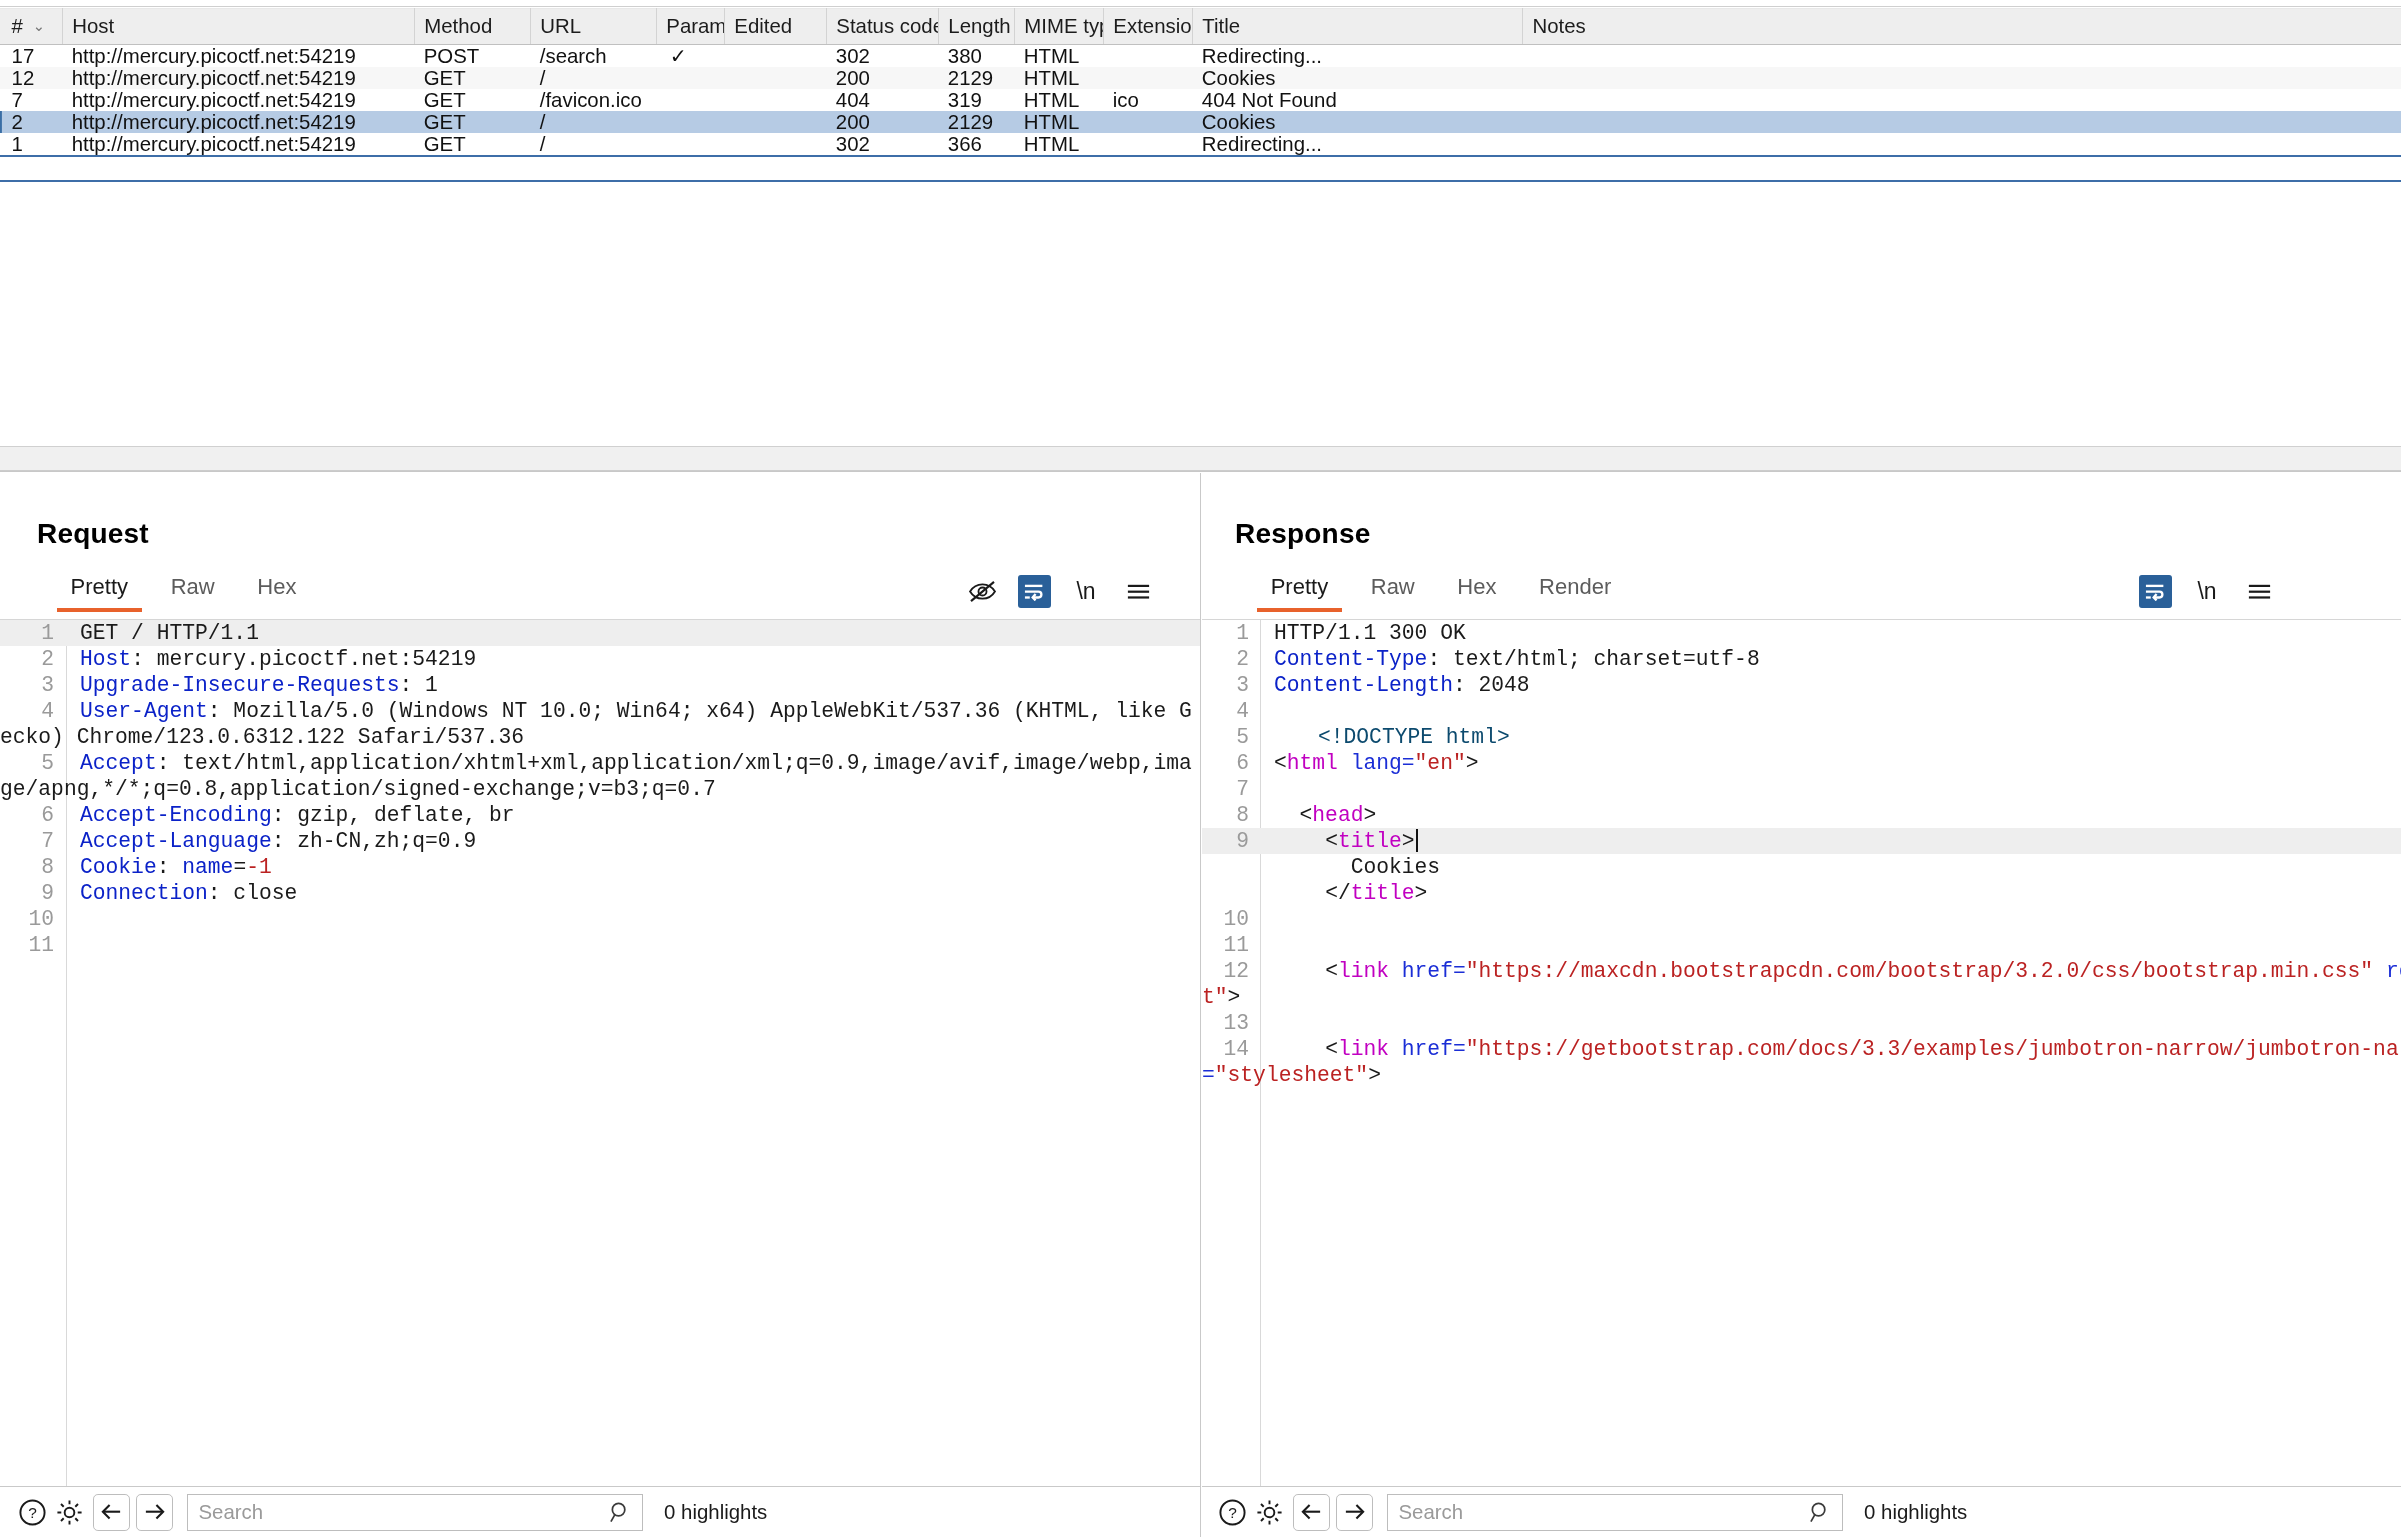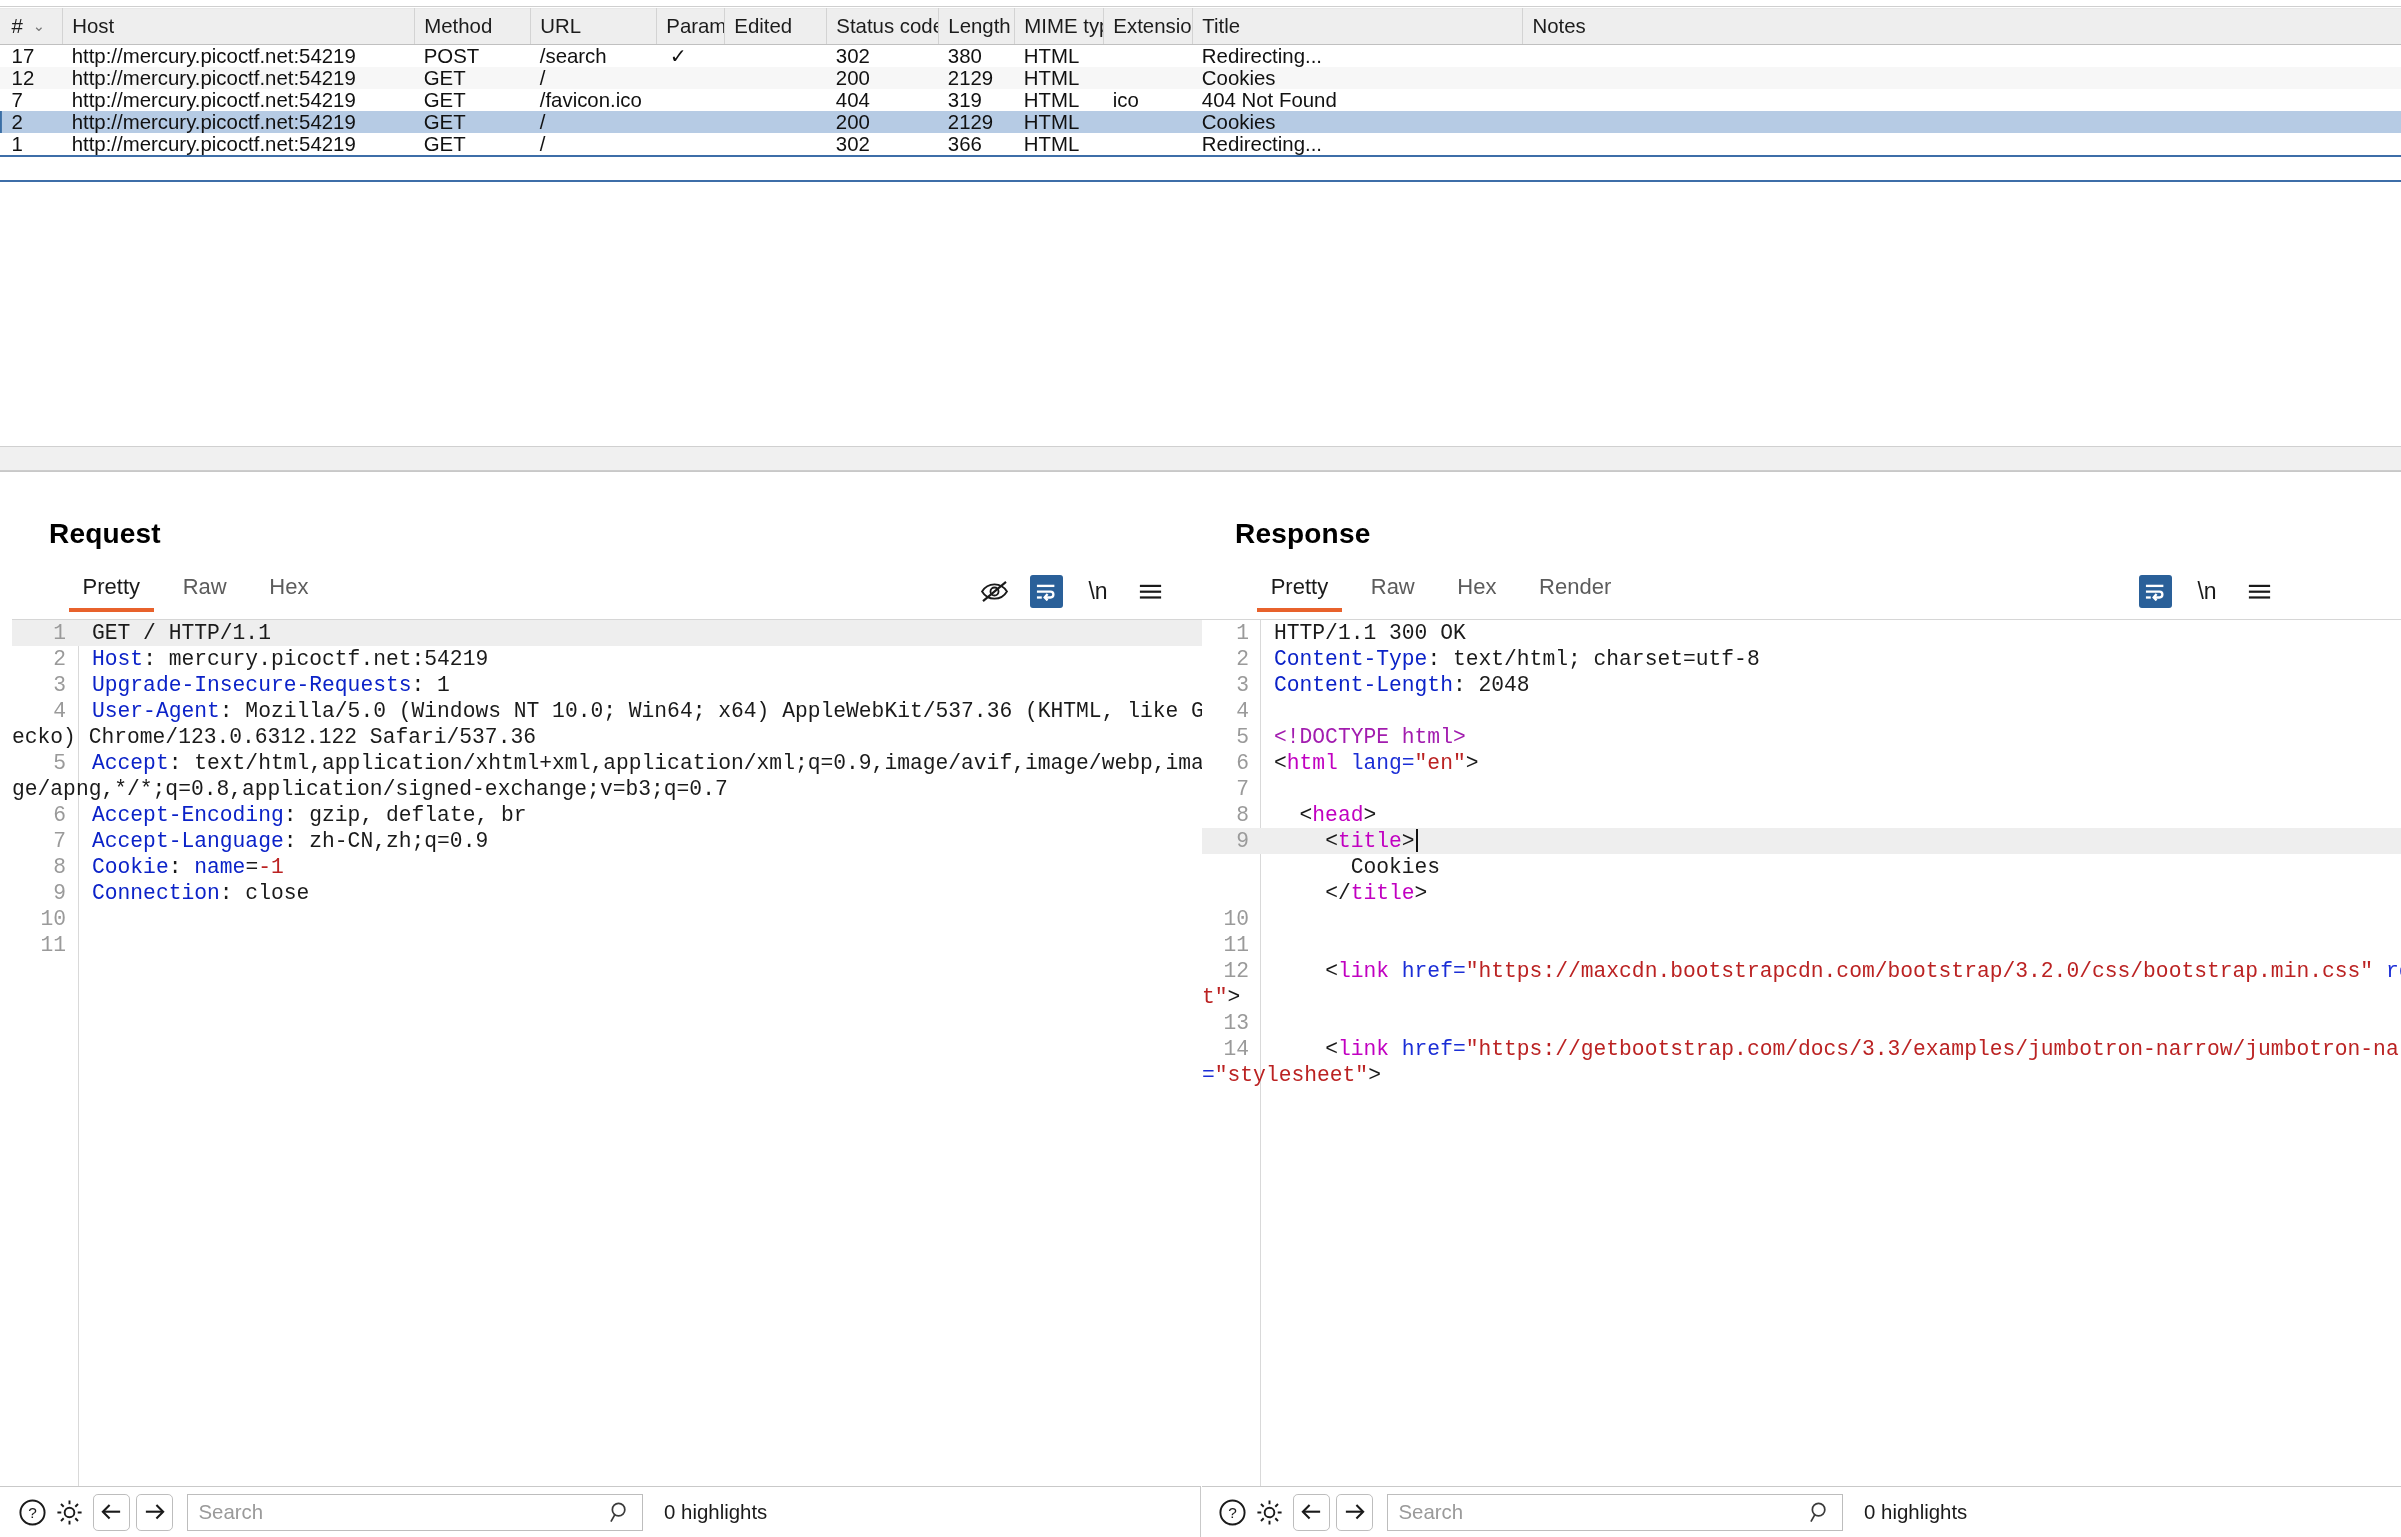--- a/index.html
+++ b/index.html
@@ -53,21 +53,21 @@
   tr.row-sel td.first-cell { box-shadow: inset 1.9px 0 0 #3a6ea5; }
   .selrow-topline { position:absolute; left:0; width:2402px; height:1.9px; background:#3d6ea8; }
   .selrow-botline { position:absolute; left:0; width:2402px; height:1.9px; background:#3d6ea8; }
 
   
   .gap-bar { position:absolute; left:0; top:446px; width:2402px; height:25px; background:#f0f0f0; border-top:1px solid #d0d0d0; border-bottom:1px solid #cccccc;}
 
   
   .panes { position:absolute; left:0; top:473px; width:2402px; height:1013px; background:#ffffff; }
   .pane { position:absolute; top:0; height:1013px; background:#fff; }
-  .pane-left  { left: 12px;    width: 1201px; border-right: 1px solid #c9c9c9; padding-left: 16px;}
+  .pane-left  { left: 0px;    width: 1201px; border-right: 1px solid #c9c9c9; padding-left: 16px;}
   .pane-right { left: 1202px; width: 1381px; }
 
   .pane-title {
     position:absolute; left: 37px; top: 45px;
     font-size: 28px; font-weight: 700; color: #000;
     letter-spacing: 0.2px;
   }
   .pane-right .pane-title { left: 33px; }
 
   .tabrow { position:absolute; left: 0px; top: 97px; width: 100%; height: 43px; margin-left: 28px; }
@@ -120,21 +120,21 @@
   }
   .pane-right .crow .code { margin-left: 72px; }
   .crow.hl { background: #eeeeee; }
   .crow.hl .code, .crow.hl .ln { background: transparent; }
 
   .hdr  { color: #0b22c8; }
   .val  { color: #1a1a1a; }
   .tagc { color: #c100c1; }
   .attn { color: #1b2ed6; }
   .attv { color: #bb2222; }
-  .doct { color: #a21caf; }
+  .doct { color: #0c4a6e; margin-left: 44px; }
   .punc { color: #1a1a1a; }
   .red  { color: #bb2222; }
   .caret-bar { display:inline-block; width:2.9px; height:23px; background:#111; vertical-align:-4.9px; margin-left:1px; }
 
   
   .viewmodes {
     position:absolute; right: 27px; top: 11.6px;
     display:flex; background:#e2e2e2; border:1px solid #d0d0d0; border-radius:1.9px; overflow:hidden;
   }
   .vm { width: 43px; height: 33px; display:flex; align-items:center; justify-content:center; cursor:pointer; border-right:1px solid #cfcfcf;}

